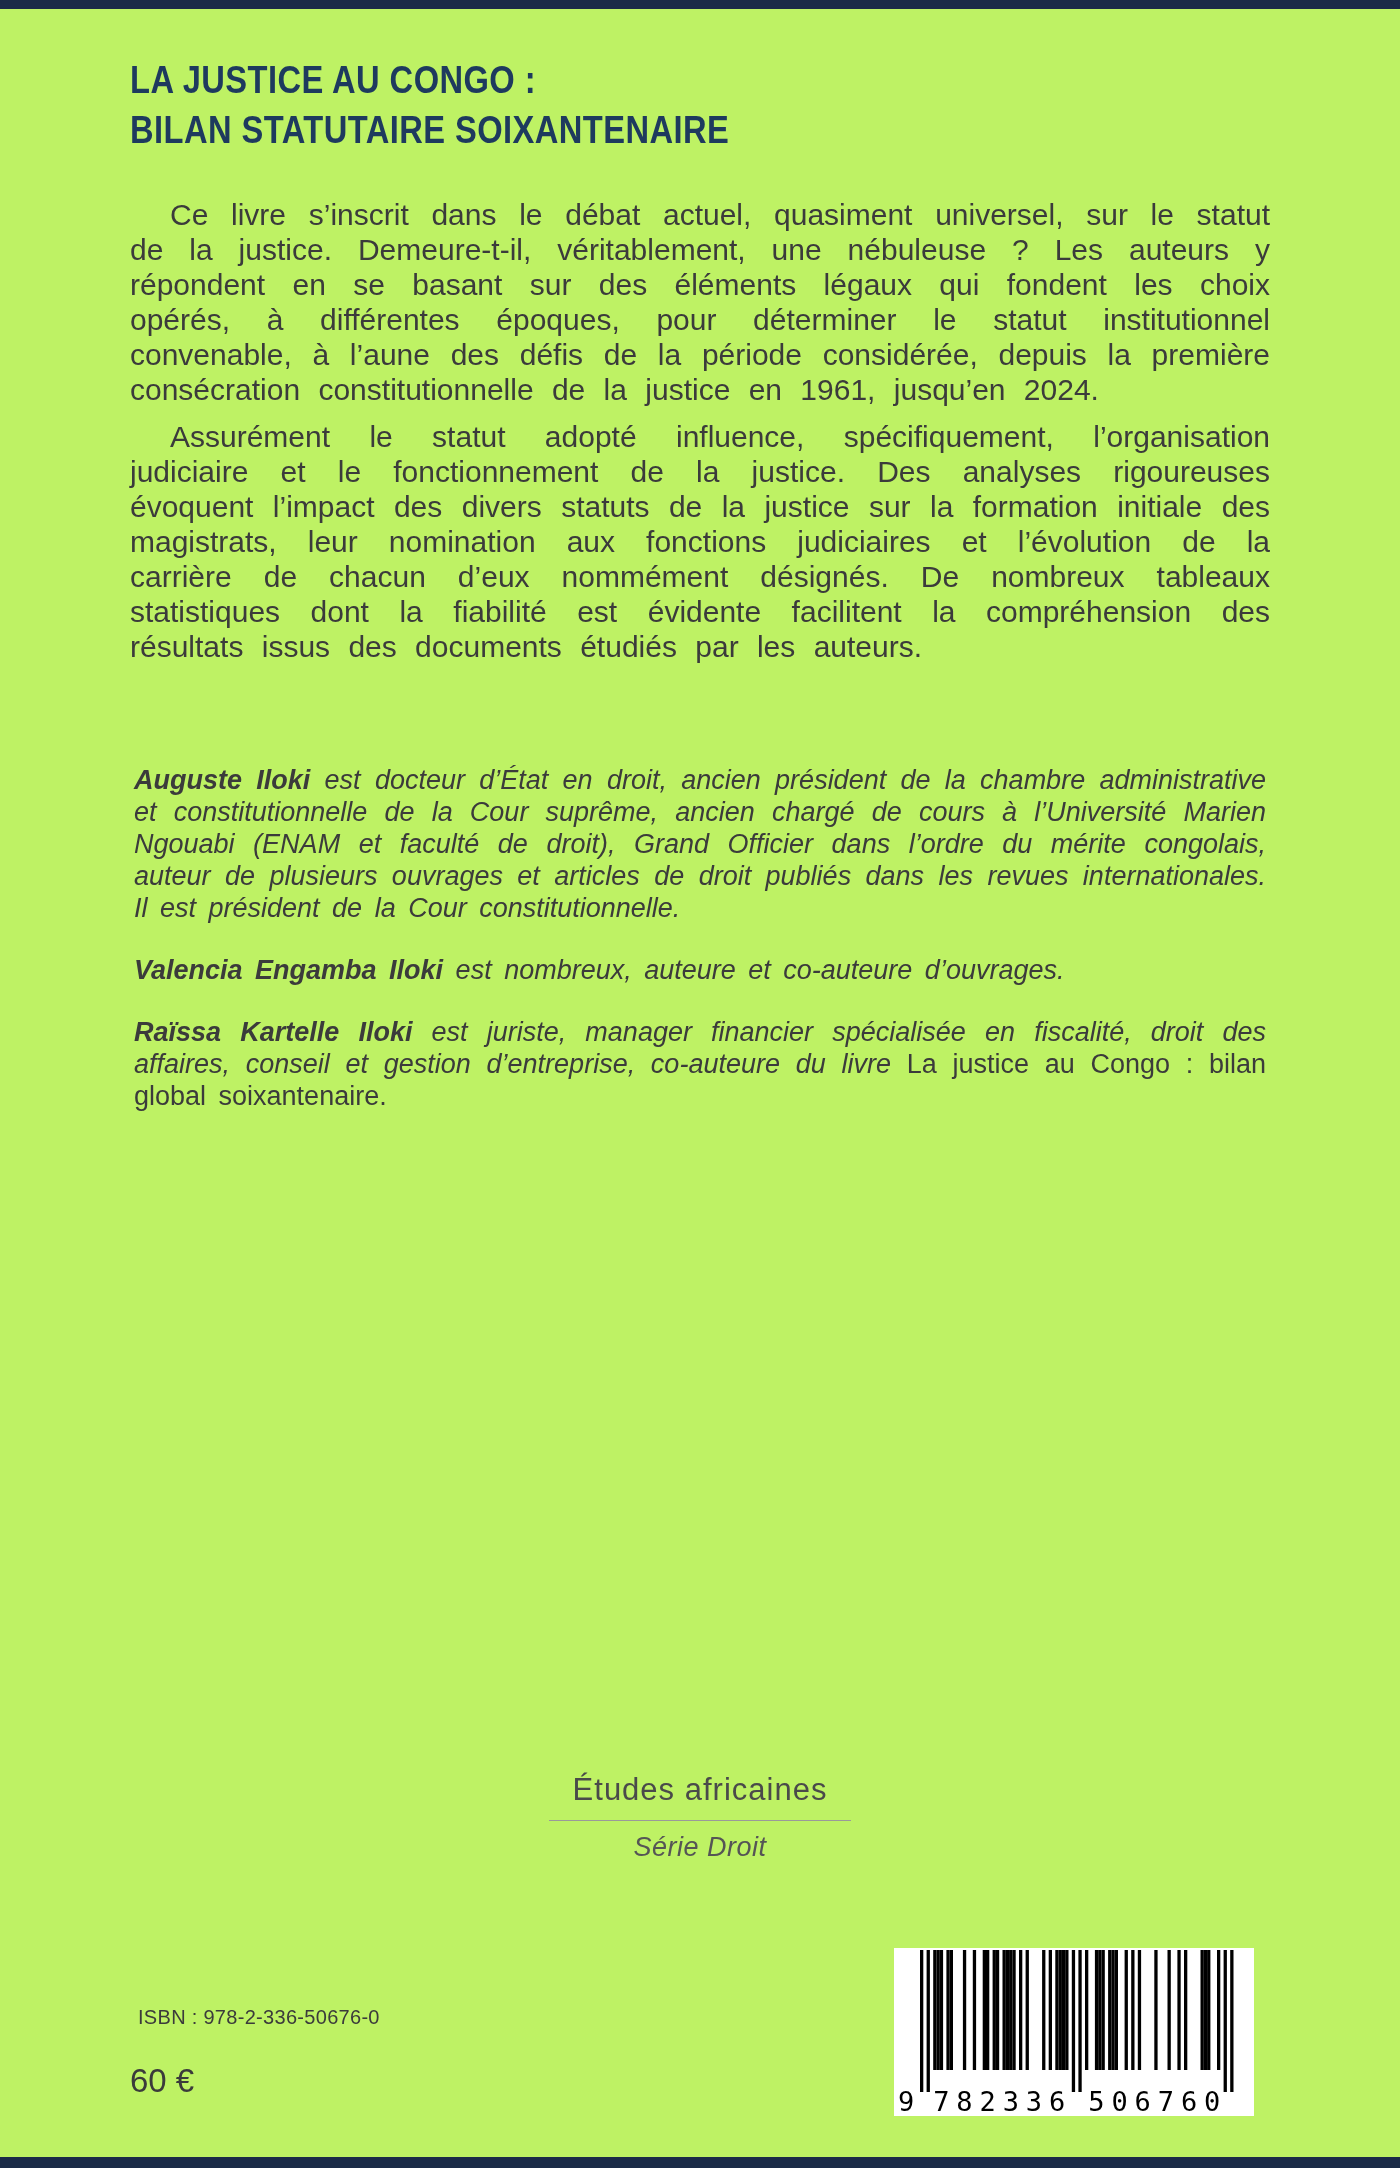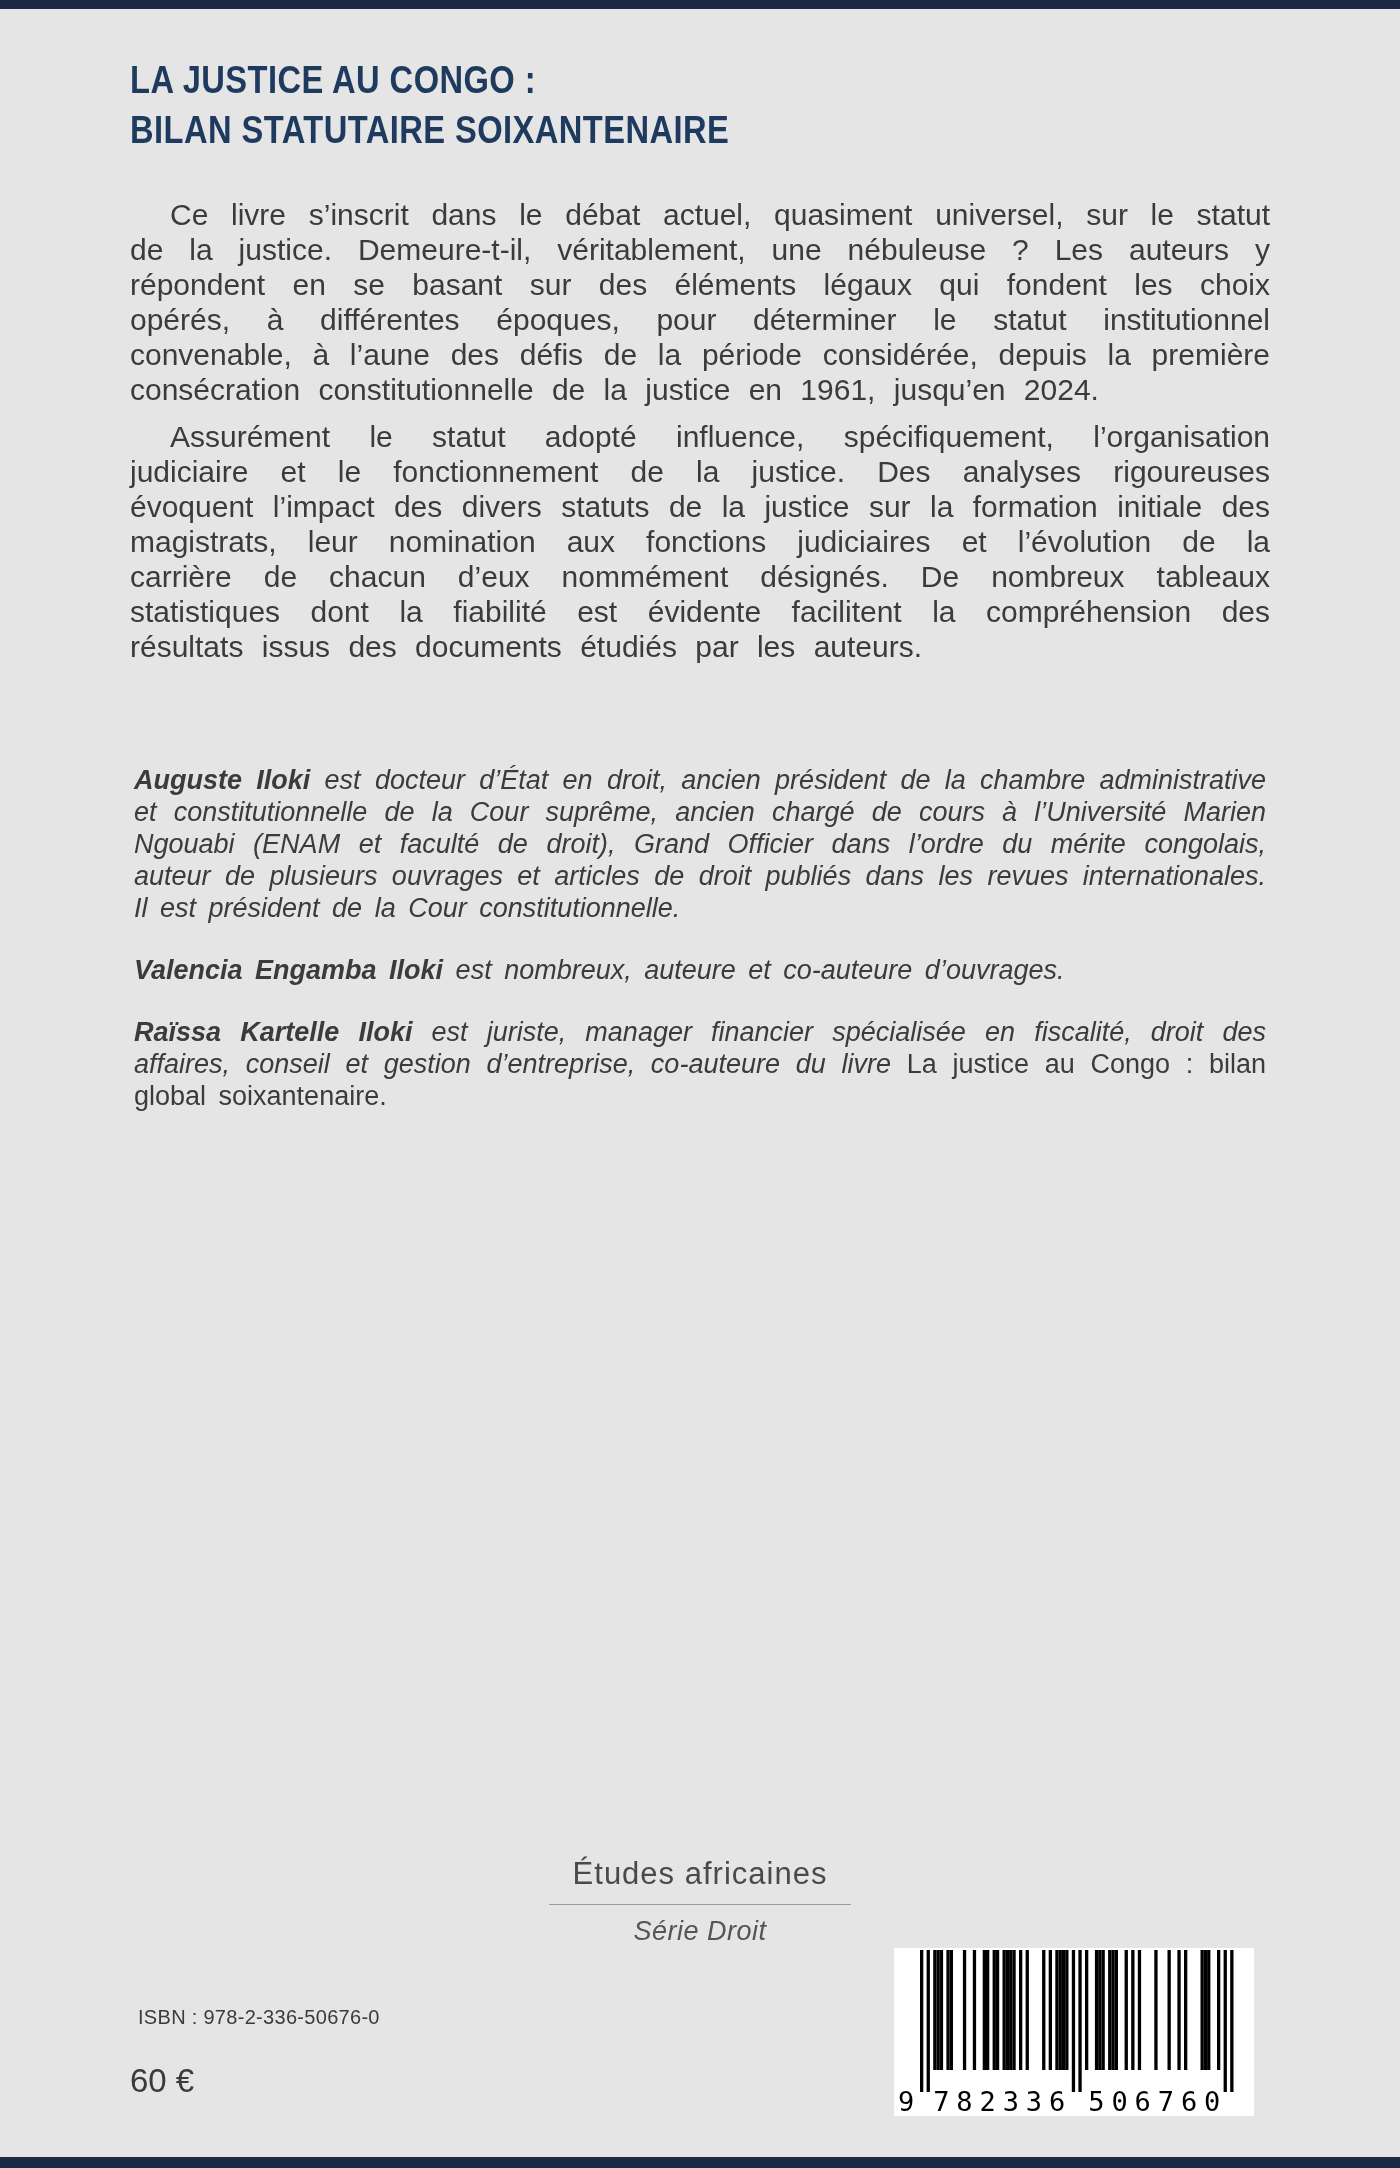--- a/index.html
+++ b/index.html
@@ -1,19 +1,19 @@
 <!DOCTYPE html>
 <html><head>
 <meta charset="utf-8">
 <style>
   html,body{margin:0;padding:0;background:#ffffff;}
   .page{
     position:relative;
     width:1400px;height:2168px;
-    background:#e5e5e5;
+    background:#bef264;
     font-family:"Liberation Sans",sans-serif;
     overflow:hidden;
   }
   .strip{position:absolute;left:0;width:100%;background:#1b2b47;}
   .strip.top{top:0;height:9px;}
   .strip.bottom{bottom:0;height:11px;}
 
   .content{position:absolute;left:130px;right:130px;top:0;}
 
   .title{
@@ -49,21 +49,21 @@
     font-size:27px;
     line-height:32px;
     text-align:justify;
     word-spacing:5px;
   }
   .bio + .bio{margin-top:30px;}
   .bio-name{font-weight:bold;}
   .bio .roman{font-style:normal;}
 
   .collection{
-    position:absolute;left:0;width:100%;top:1856px;
+    position:absolute;left:0;width:100%;top:1772px;
     text-align:center;color:#4f4f4f;
   }
   .collection-name{
     display:inline-block;
     font-size:31px;
     letter-spacing:1px;
     color:#4a4a4a;
     padding:0 24px 12px 24px;
     border-bottom:1px solid #9a9a9a;
   }

